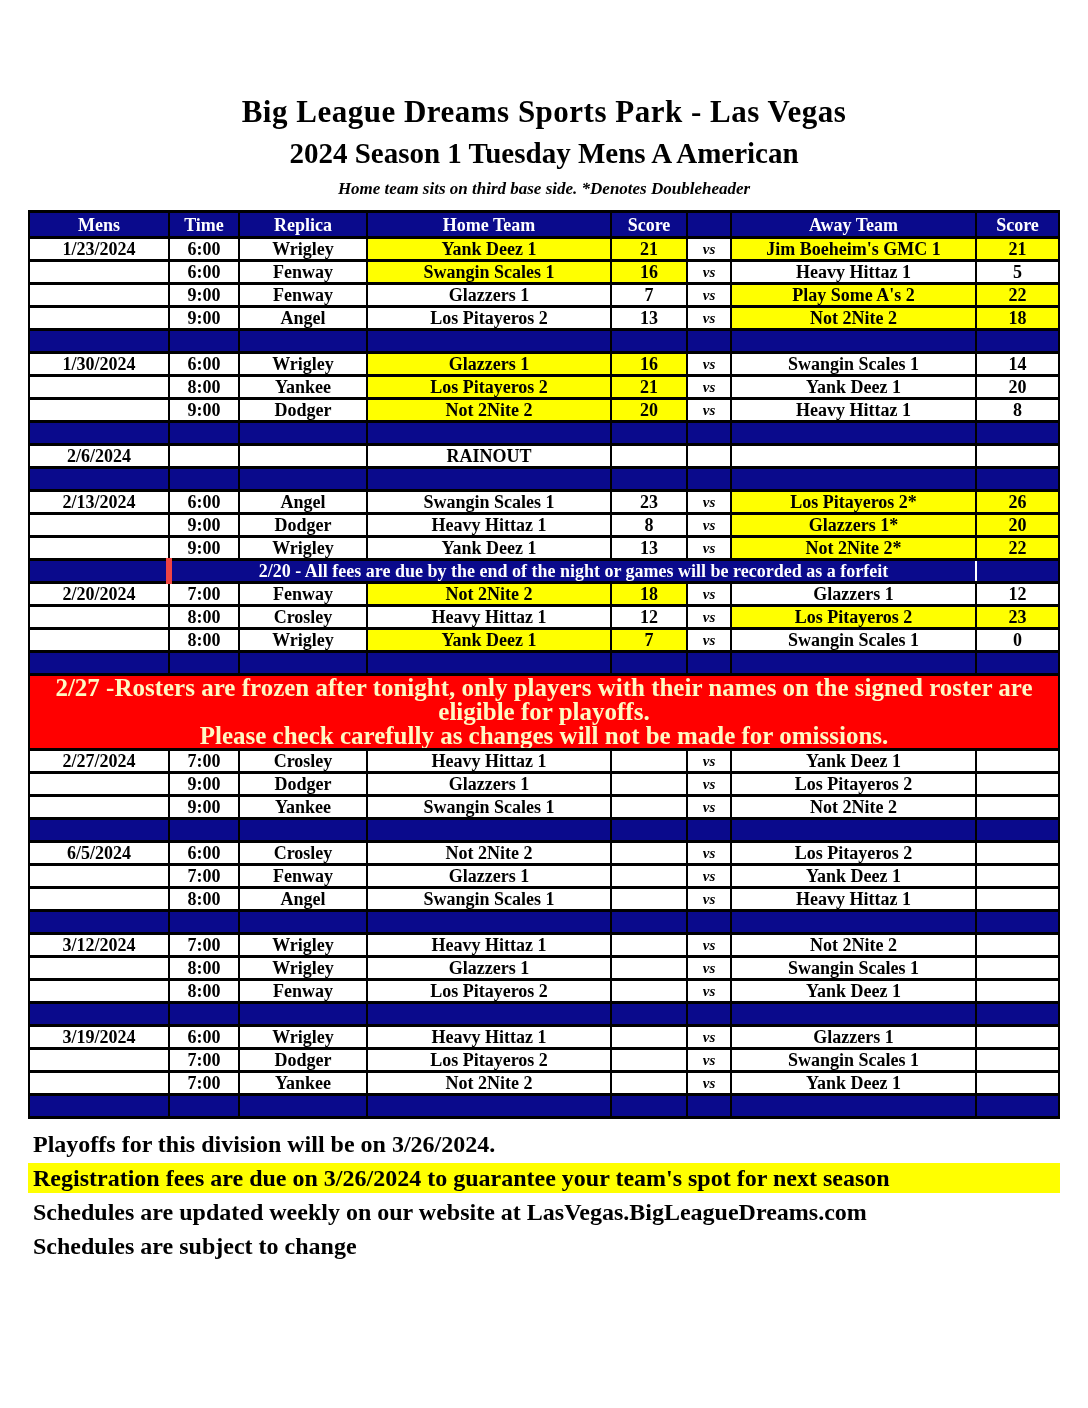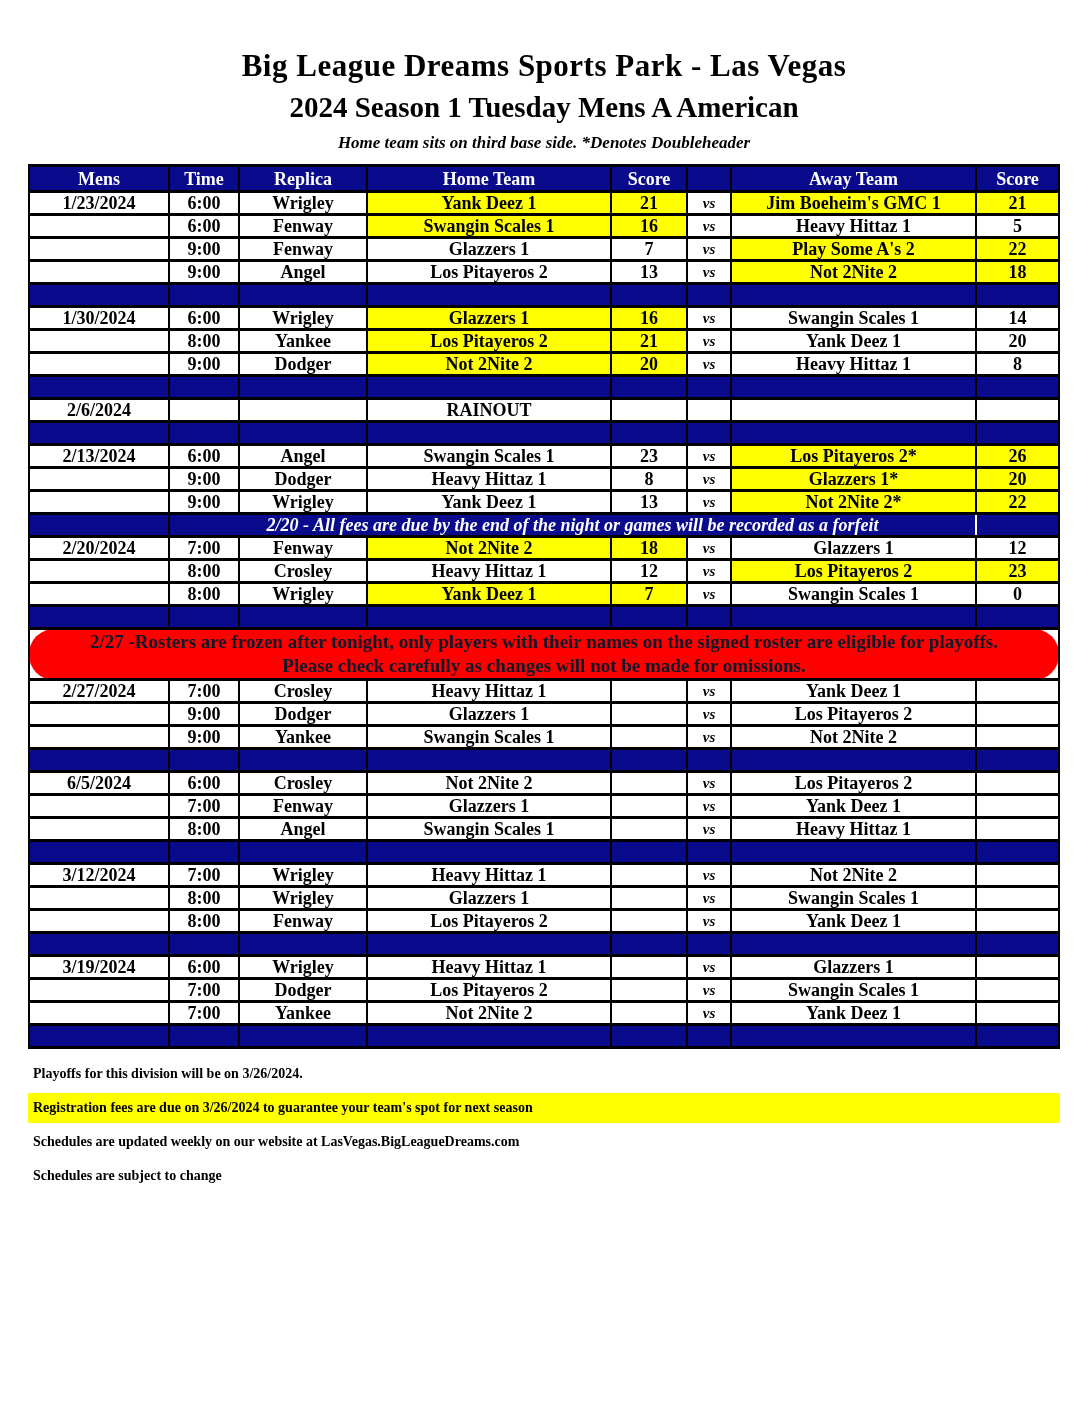--- a/index.html
+++ b/index.html
@@ -6,45 +6,45 @@
     --navy:#0a0a8c;
     --yellow:#ffff00;
     --red:#ff0000;
   }
   html,body{margin:0;padding:0;}
   body{
     width:1088px;height:1408px;background:#ffffff;color:#000;
     font-family:"Liberation Serif", serif;font-weight:bold;
     position:relative;overflow:hidden;
   }
-  .header-block{padding-top:48px;text-align:center;}
+  .header-block{padding-top:94px;text-align:center;}
   .title{font-size:31px;line-height:36px;letter-spacing:0.5px;}
   .subtitle{font-size:29px;line-height:26px;margin-top:10px;}
   .note{font-size:17px;line-height:19px;margin-top:13px;font-style:italic;}
   table.schedule{
     border-collapse:collapse;table-layout:fixed;
     width:1030px;margin:12px 0 0 28px;
   }
   .schedule th,.schedule td{
     border:2px solid #000;border-top-width:3px;border-bottom-width:3px;
     height:20px;padding:0 2px;text-align:center;vertical-align:middle;
     font-weight:bold;font-size:18px;line-height:20px;
     overflow:hidden;white-space:nowrap;
   }
   .schedule th{background:var(--navy);color:#fff;height:23px;}
   td.hl{background:var(--yellow);}
   td.vs{font-style:italic;font-size:15px;}
   tr.sep td{background:var(--navy);}
   tr.notice td{background:var(--navy);color:#fff;font-size:18px;}
-  tr.notice td.mid{border-left:1px solid #ef4444;border-right:2px solid #fff;font-style:italic;}
+  tr.notice td.mid{border-left:6px solid #ef4444;border-right:2px solid #fff;}
   tr.banner td{
-    background:var(--red);color:#0f172a;font-size:19px;
-    height:48px;white-space:normal;line-height:24px;border-radius:25px;
+    background:var(--red);color:#fef9c3;font-size:25px;
+    height:48px;white-space:normal;line-height:24px;
   }
-  .footer{margin:10px 0 0 28px;width:1032px;font-size:14px;}
+  .footer{margin:10px 0 0 28px;width:1032px;font-size:24px;}
   .footer .line{padding:3px 5px;margin-top:4px;line-height:24px;}
   .footer .line.hl{background:var(--yellow);}
 </style>
 </head>
 <body>
 
 <div class="header-block">
   <div class="title">Big League Dreams Sports Park - Las Vegas</div>
   <div class="subtitle">2024 Season 1 Tuesday Mens A American</div>
   <div class="note">Home team sits on third base side.  *Denotes Doubleheader</div>

